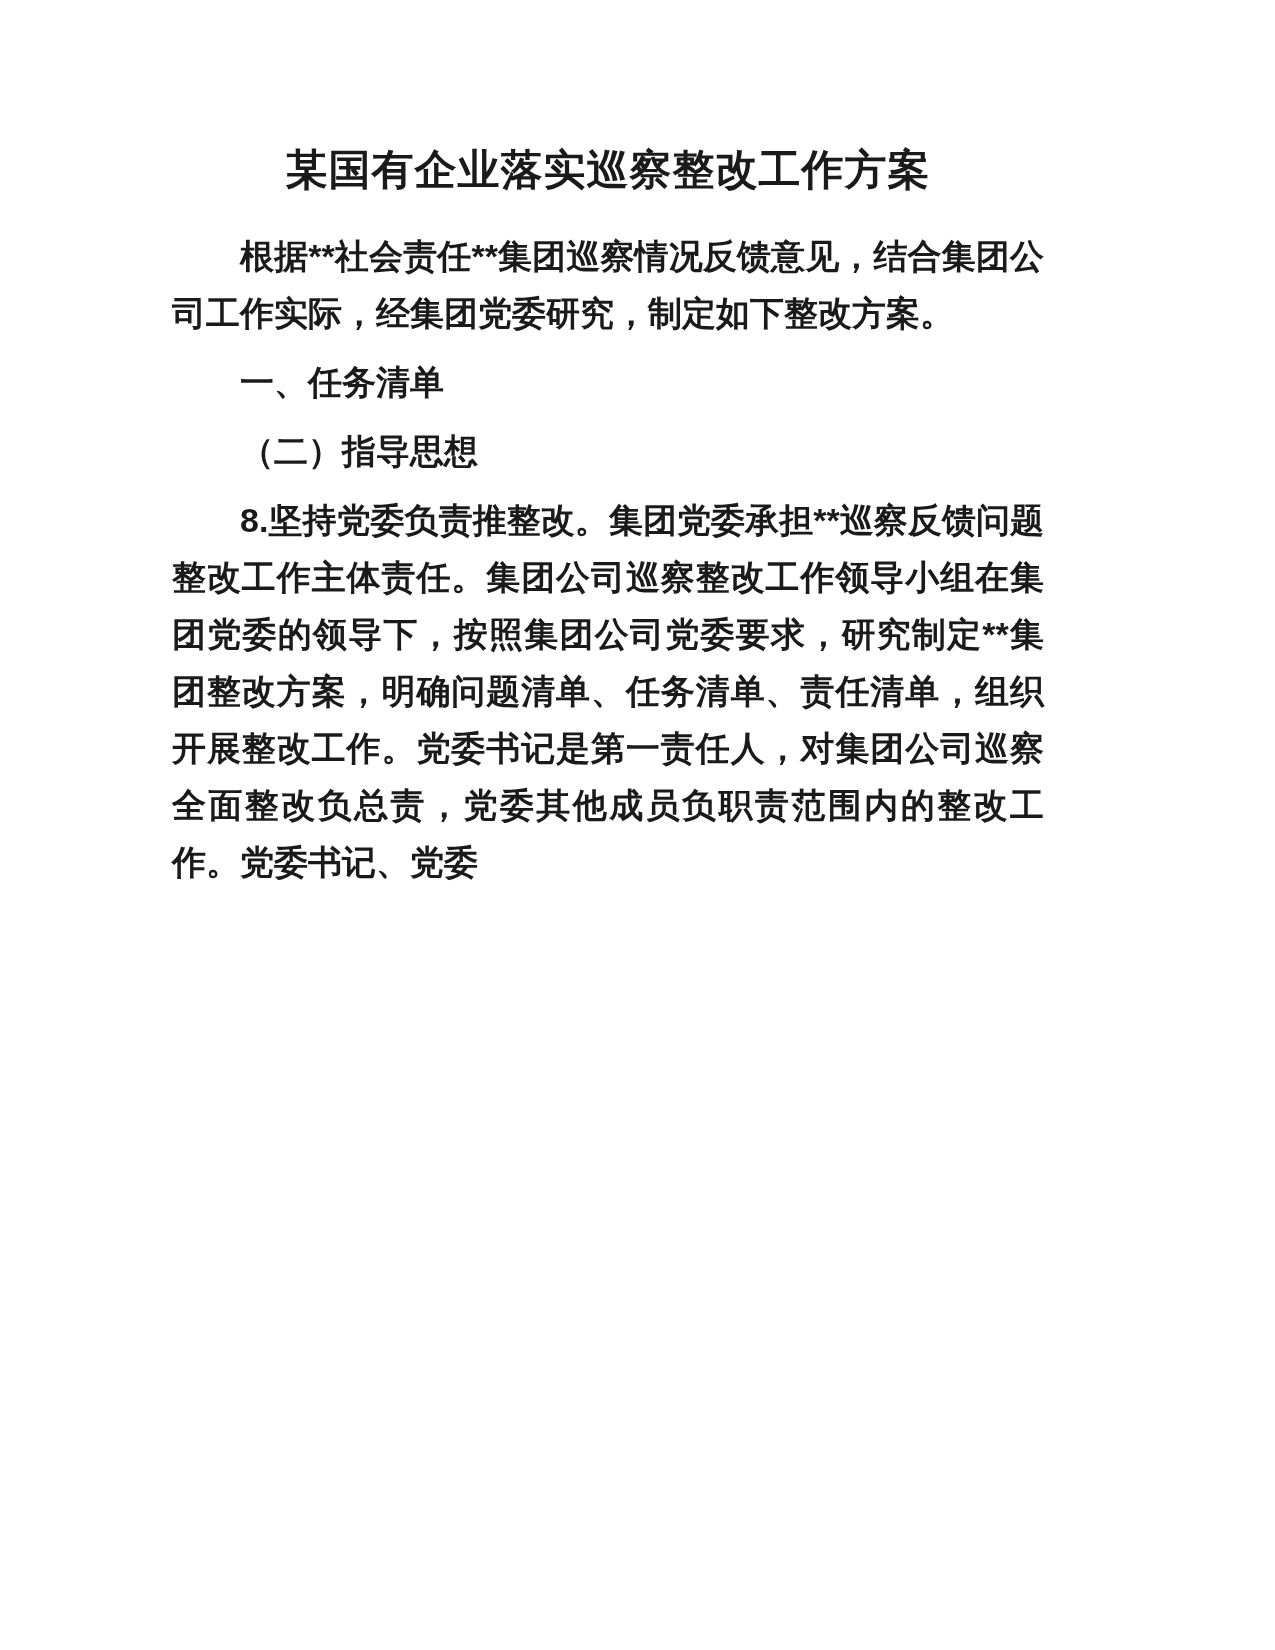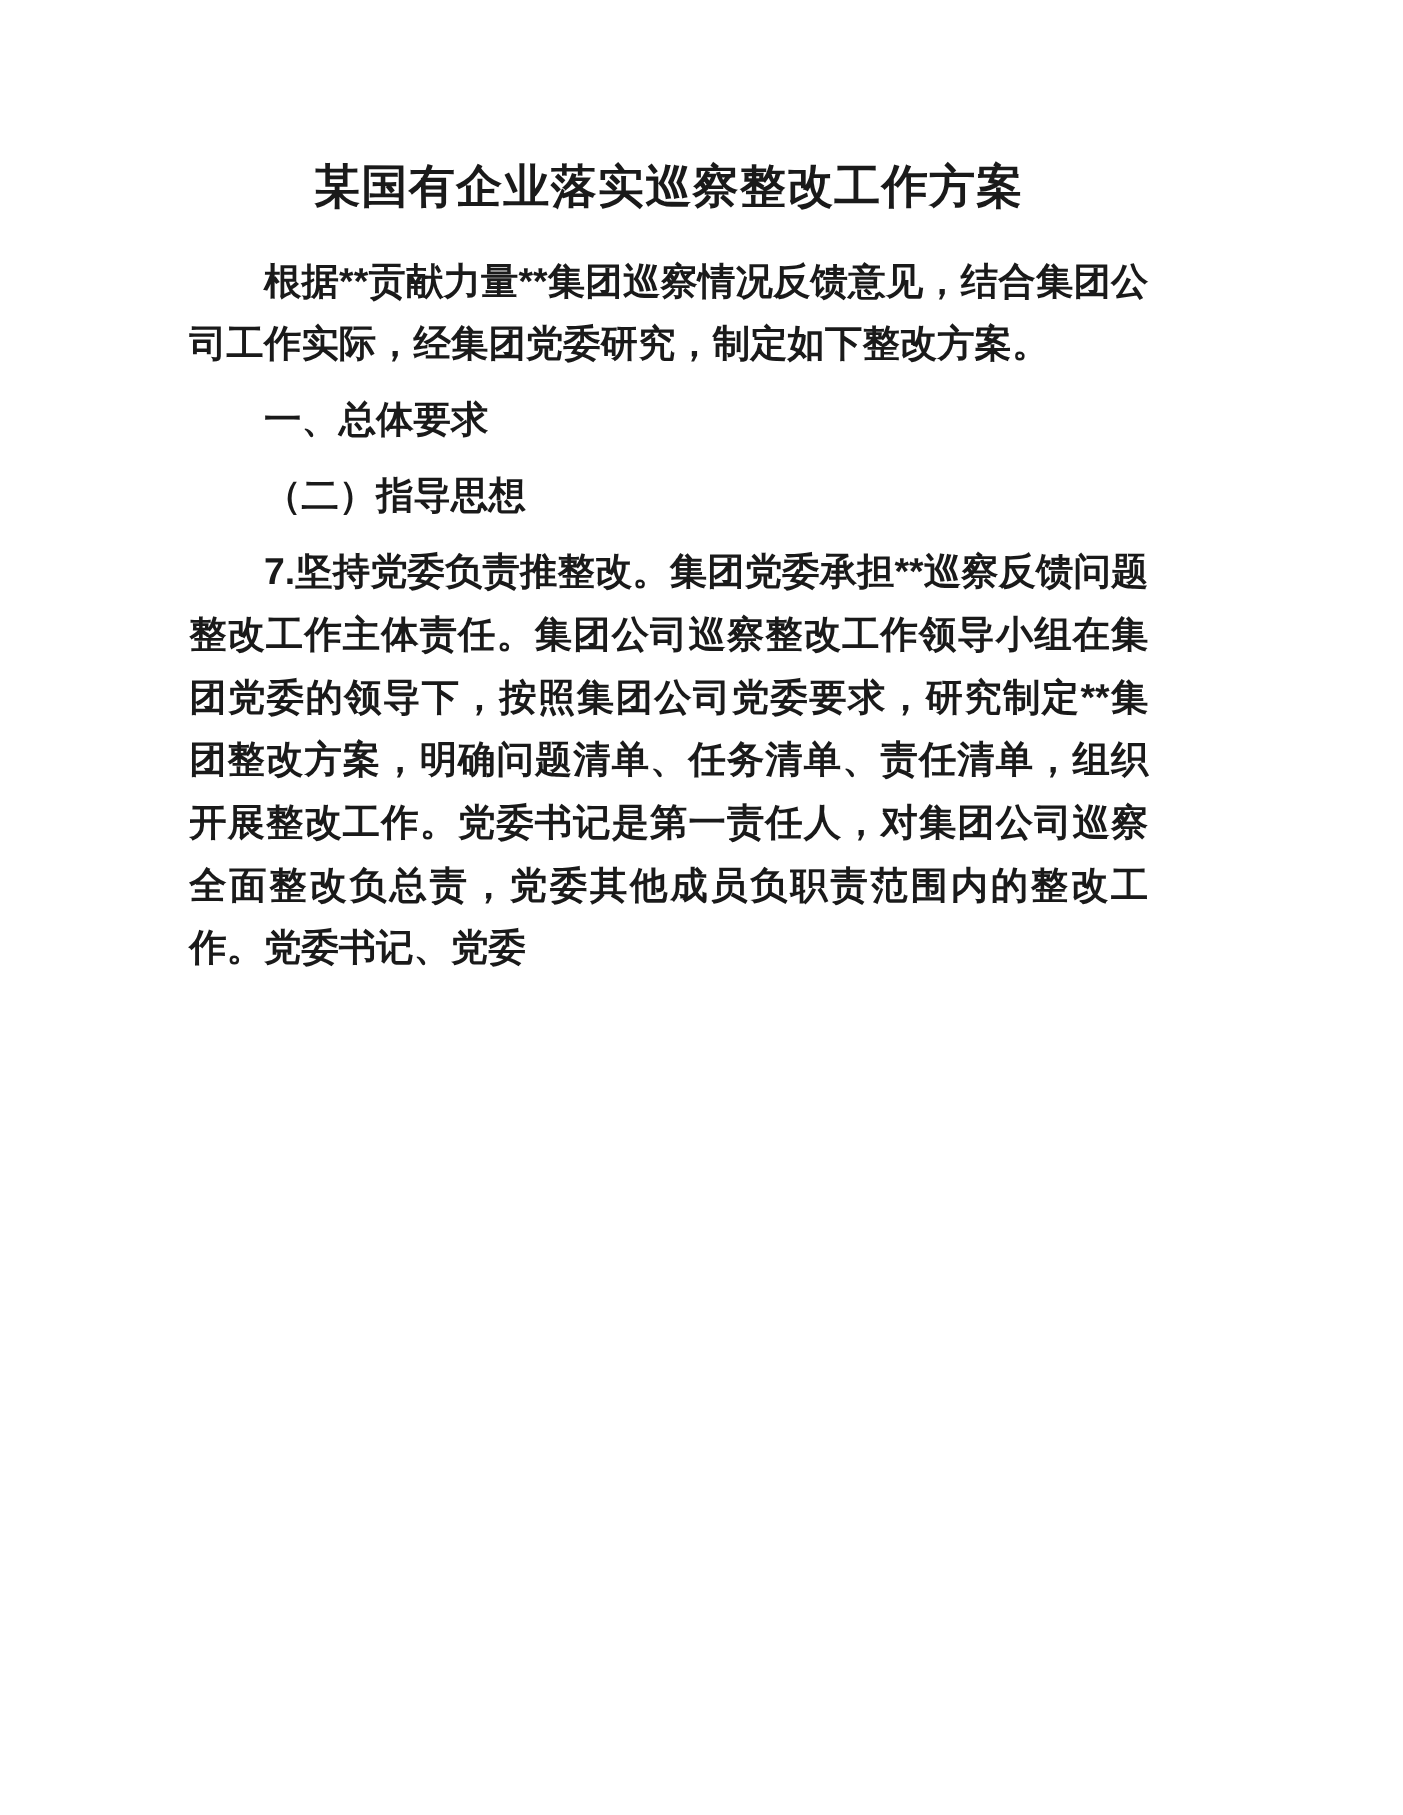--- a/index.html
+++ b/index.html
@@ -59,24 +59,24 @@
   }
 </style>
 </head>
 <body>
 
 <div class="page">
   <div class="content">
 
     <h1 class="doc-title">某国有企业落实巡察整改工作方案</h1>
 
-    <p class="para">根据**贡献力量**集团巡察情况反馈意见，结合集团公司工作实际，经集团党委研究，制定如下整改方案。</p>
+    <p class="para">根据**社会责任**集团巡察情况反馈意见，结合集团公司工作实际，经集团党委研究，制定如下整改方案。</p>
 
-    <p class="heading1">一、总体要求</p>
+    <p class="heading1">一、任务清单</p>
 
 
 
     <p class="heading2">（二）指导思想</p>
 
-    <p class="para">7.坚持党委负责推整改。集团党委承担**巡察反馈问题整改工作主体责任。集团公司巡察整改工作领导小组在集团党委的领导下，按照集团公司党委要求，研究制定**集团整改方案，明确问题清单、任务清单、责任清单，组织开展整改工作。党委书记是第一责任人，对集团公司巡察全面整改负总责，党委其他成员负职责范围内的整改工作。党委书记、党委</p>
+    <p class="para">8.坚持党委负责推整改。集团党委承担**巡察反馈问题整改工作主体责任。集团公司巡察整改工作领导小组在集团党委的领导下，按照集团公司党委要求，研究制定**集团整改方案，明确问题清单、任务清单、责任清单，组织开展整改工作。党委书记是第一责任人，对集团公司巡察全面整改负总责，党委其他成员负职责范围内的整改工作。党委书记、党委</p>
 
   </div>
 </div>
 
 </body></html>

